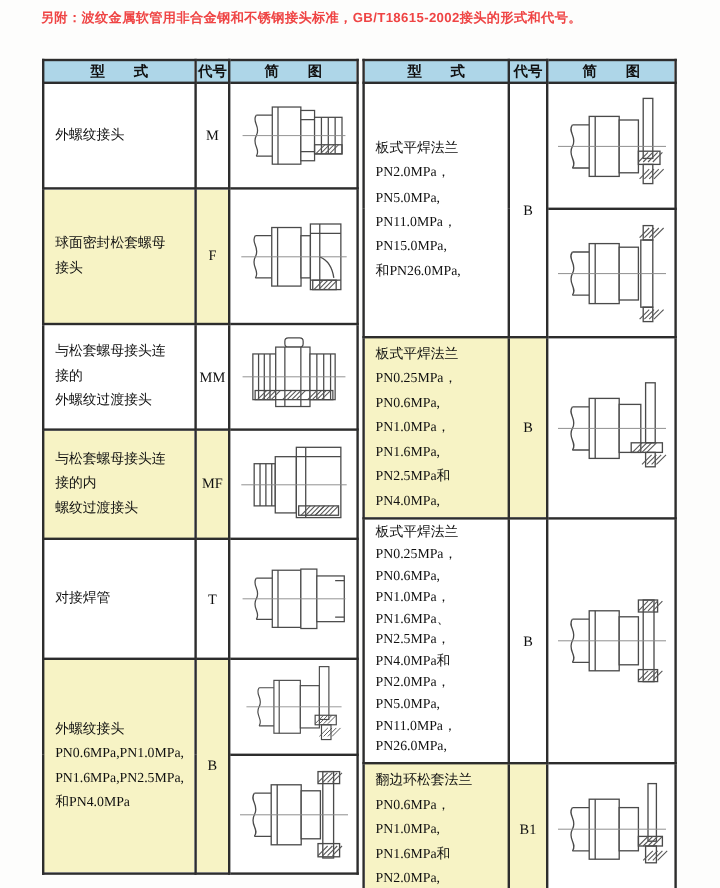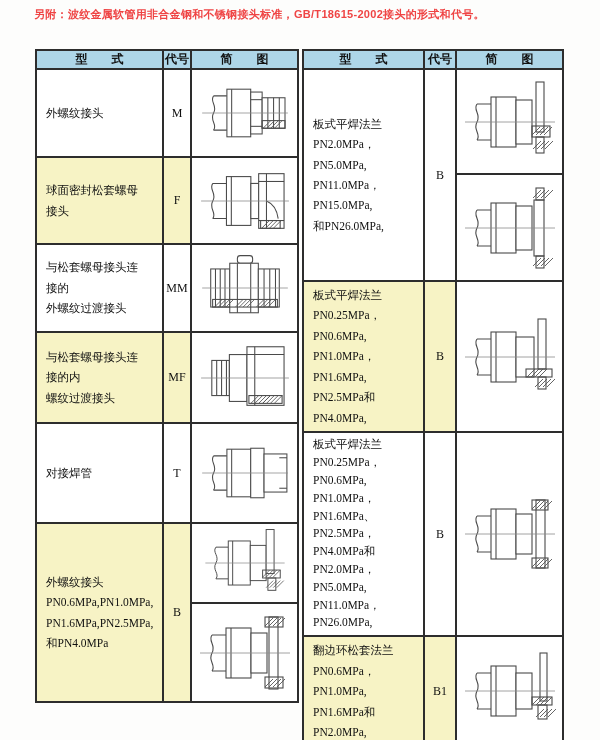--- a/index.html
+++ b/index.html
@@ -94,21 +94,21 @@
               <line x1="78" y1="26" x2="78" y2="58"></line>
               <line x1="84" y1="26" x2="84" y2="58"></line>
           <rect x="66" y="50" width="24" height="8" fill="none"></rect>
           <use href="#hatch" transform="translate(67,50)"></use>
         </g>
         <use href="#cl"></use>
       </svg>
     </td>
   </tr>
 
-  <tr class="hl" style="height:87px">
+  <tr class="hl" style="height:113px">
     <td class="c-type">球面密封松套螺母接头</td>
     <td class="c-code">F</td>
     <td class="c-diag">
       <svg class="diag" width="96" height="82" viewBox="0 0 96 84">
         <g fill="#ffffff" stroke="#4a4a4a" stroke-width="1.1">
           <use href="#hose"></use>
           <rect x="54" y="24" width="8" height="36"></rect>
           <rect x="62" y="14" width="26" height="56"></rect>
           <line x1="62" y1="22" x2="88" y2="22"></line>
               <line x1="62" y1="62" x2="88" y2="62"></line>

